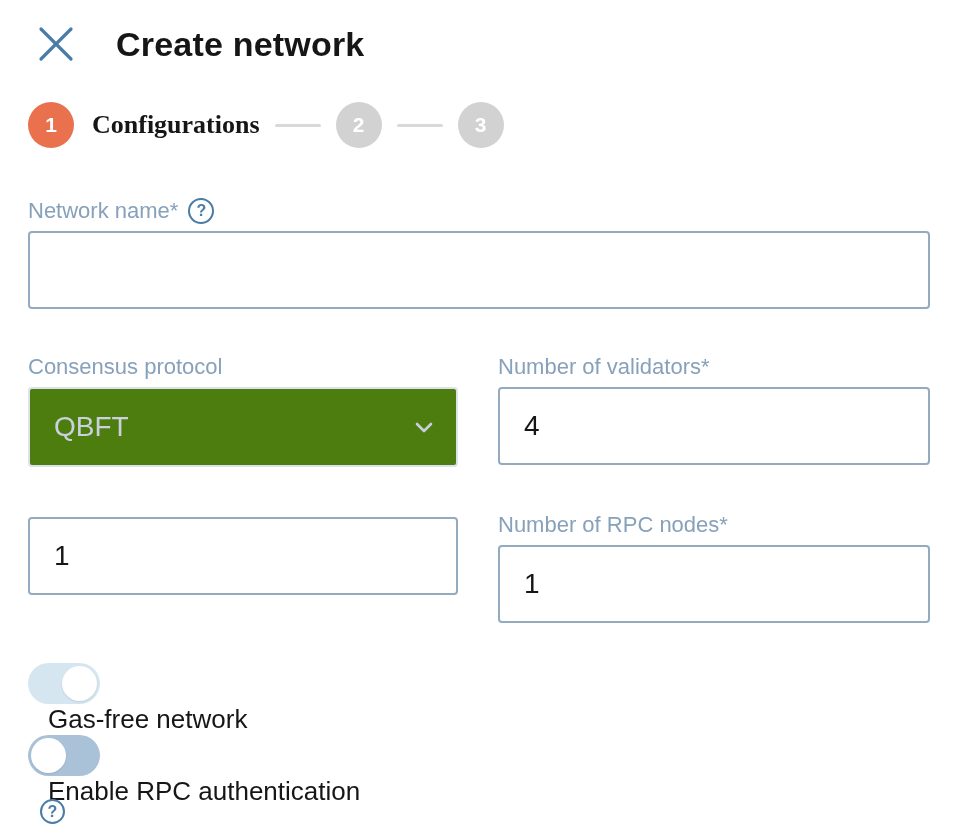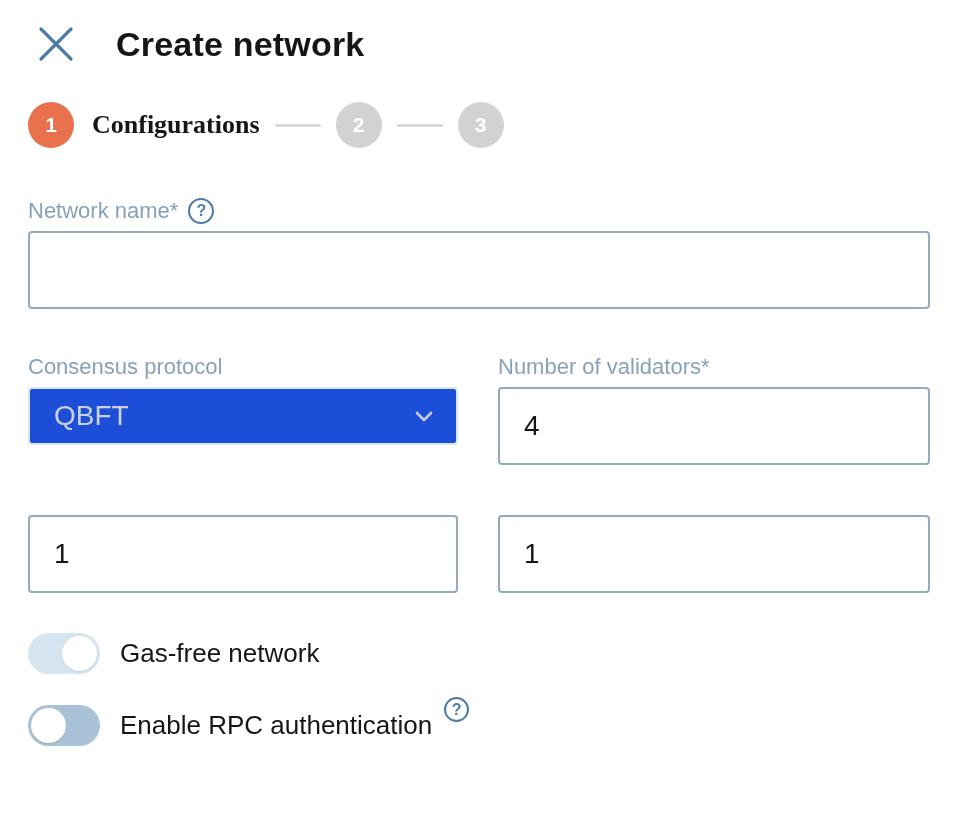--- a/index.html
+++ b/index.html
@@ -131,40 +131,40 @@
   }
   .col-left  { width: 430px; }
   .col-right { width: 432px; margin-left: 40px; }
 
   .select-box {
     box-sizing: border-box;
     display: flex;
     align-items: center;
     justify-content: space-between;
     width: 100%;
-    height: 58px;
+    height: 80px;
     margin-top: 7px;
     border: 2px solid #dae2ea;
     border-radius: 4px;
-    background: #1d4ed8;
+    background: #4d7c0f;
     padding: 0 18px 0 24px;
   }
   .select-value {
     font-size: 28px;
     color: #c9d2dc;
   }
 
   .section-network-name { margin-top: 48px; }
 
   
   .toggle-row {
     display: flex;
-    align-items: center;
     margin-top: 40px;
     height: 41px;
+    flex-direction: column;
   }
   .toggle-row + .toggle-row { margin-top: 31px; }
   .toggle {
     position: relative;
     width: 72px;
     height: 41px;
     border-radius: 21px;
     cursor: pointer;
     flex: 0 0 auto;
   }
@@ -242,20 +242,23 @@
       </div>
       <input class="text-input" type="text" value="4" style="">
     </div>
   </div>
 
   <div class="field-row">
     <div class="field col-left">
       <input class="text-input" type="text" value="1" style="">
     </div>
     <div class="field col-right">
+      <div class="field-label-row">
+        <span class="field-label">Number of RPC nodes*</span>
+      </div>
       <input class="text-input" type="text" value="1" style="">
     </div>
   </div>
 
   <div class="toggle-row">
     <div class="toggle on">
       <div class="toggle-knob"></div>
     </div>
     <span class="toggle-label">Gas-free network</span>
   </div>

